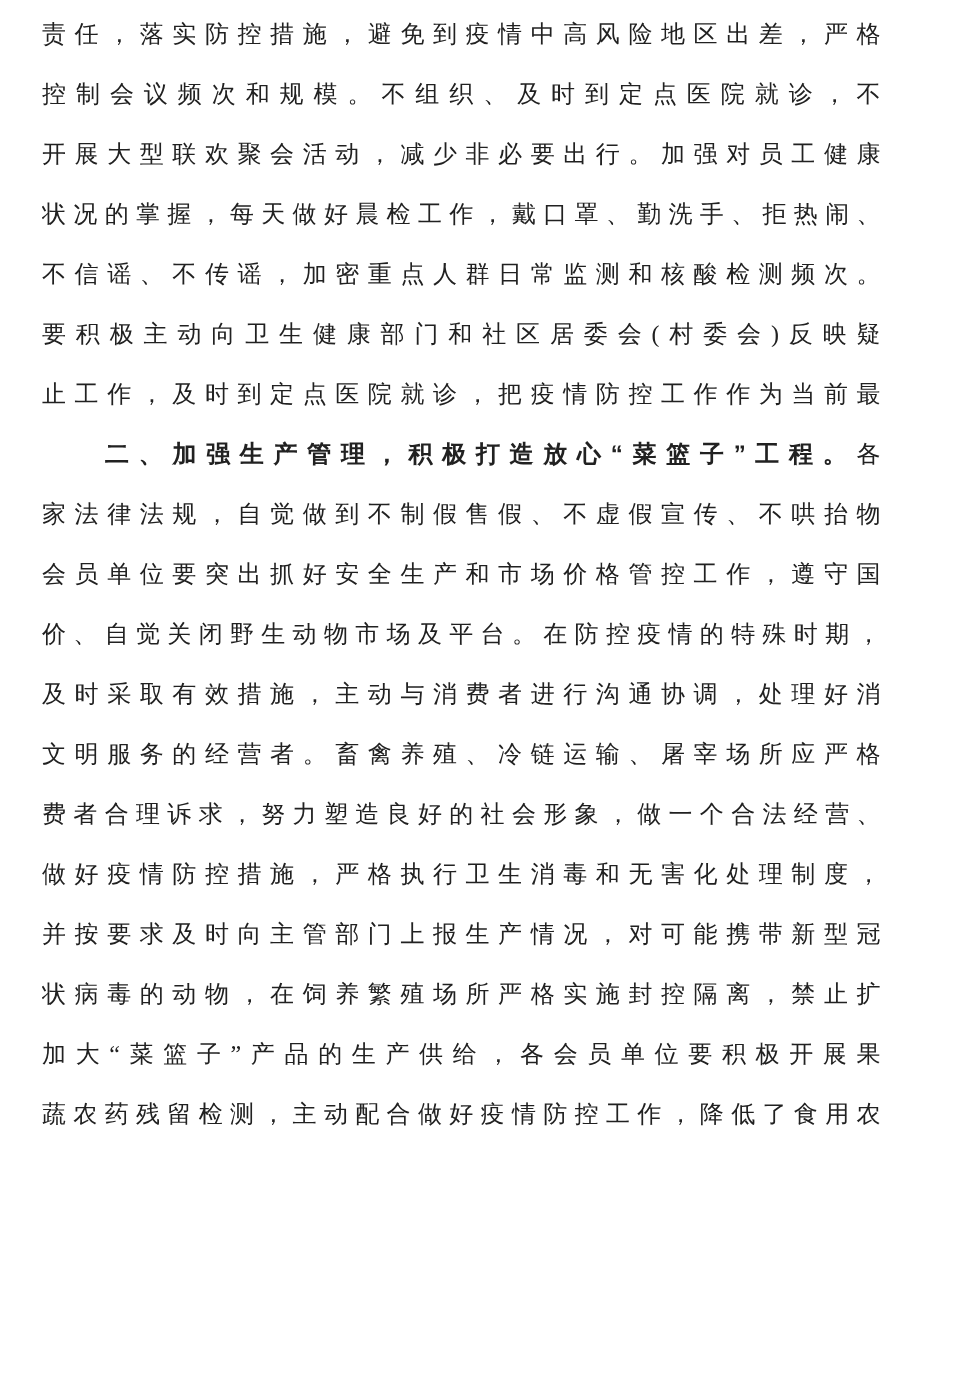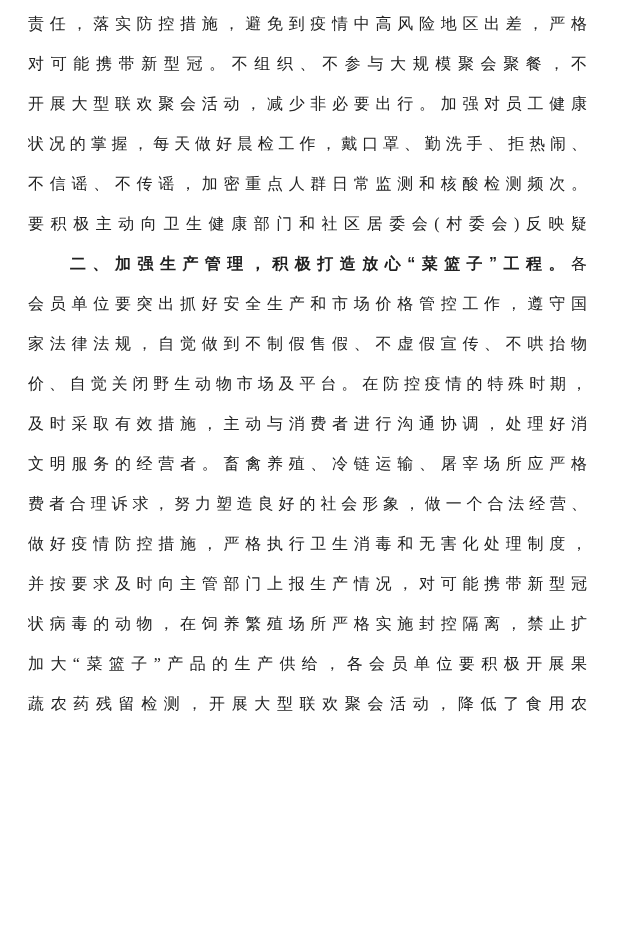--- a/index.html
+++ b/index.html
@@ -44,31 +44,32 @@
     font-family: "Liberation Sans", "DejaVu Sans", sans-serif;
     font-weight: 700;
   }
 </style>
 </head>
 <body>
 
 <div class="page">
   <div class="textblock">
     <div class="line"><span>责任，落实防控措施，避免到疫情中高风险地区出差，严格</span></div>
-    <div class="line"><span>对可能携带新型冠。不组织、不参与大规模聚会聚餐，不</span></div>
+    <div class="line"><span>控制会议频次和规模。不组织、及时到定点医院就诊，不</span></div>
     <div class="line"><span>开展大型联欢聚会活动，减少非必要出行。加强对员工健康</span></div>
     <div class="line"><span>状况的掌握，每天做好晨检工作，戴口罩、勤洗手、拒热闹、</span></div>
     <div class="line"><span>不信谣、不传谣，加密重点人群日常监测和核酸检测频次。</span></div>
     <div class="line"><span>要积极主动向卫生健康部门和社区居委会(村委会)反映疑</span></div>
+    <div class="line"><span>止工作，及时到定点医院就诊，把疫情防控工作作为当前最</span></div>
     <div class="line indent"><span class="bold-head">二、加强生产管理，积极打造放心“菜篮子”工程。</span><span>各</span></div>
+    <div class="line"><span>家法律法规，自觉做到不制假售假、不虚假宣传、不哄抬物</span></div>
     <div class="line"><span>会员单位要突出抓好安全生产和市场价格管控工作，遵守国</span></div>
-    <div class="line"><span>家法律法规，自觉做到不制假售假、不虚假宣传、不哄抬物</span></div>
     <div class="line"><span>价、自觉关闭野生动物市场及平台。在防控疫情的特殊时期，</span></div>
     <div class="line"><span>及时采取有效措施，主动与消费者进行沟通协调，处理好消</span></div>
     <div class="line"><span>文明服务的经营者。畜禽养殖、冷链运输、屠宰场所应严格</span></div>
     <div class="line"><span>费者合理诉求，努力塑造良好的社会形象，做一个合法经营、</span></div>
     <div class="line"><span>做好疫情防控措施，严格执行卫生消毒和无害化处理制度，</span></div>
     <div class="line"><span>并按要求及时向主管部门上报生产情况，对可能携带新型冠</span></div>
     <div class="line"><span>状病毒的动物，在饲养繁殖场所严格实施封控隔离，禁止扩</span></div>
     <div class="line"><span>加大“菜篮子”产品的生产供给，各会员单位要积极开展果</span></div>
-    <div class="line"><span>蔬农药残留检测，开展大型联欢聚会活动，降低了食用农</span></div>
+    <div class="line"><span>蔬农药残留检测，主动配合做好疫情防控工作，降低了食用农</span></div>
   </div>
 </div>
 
 </body></html>

